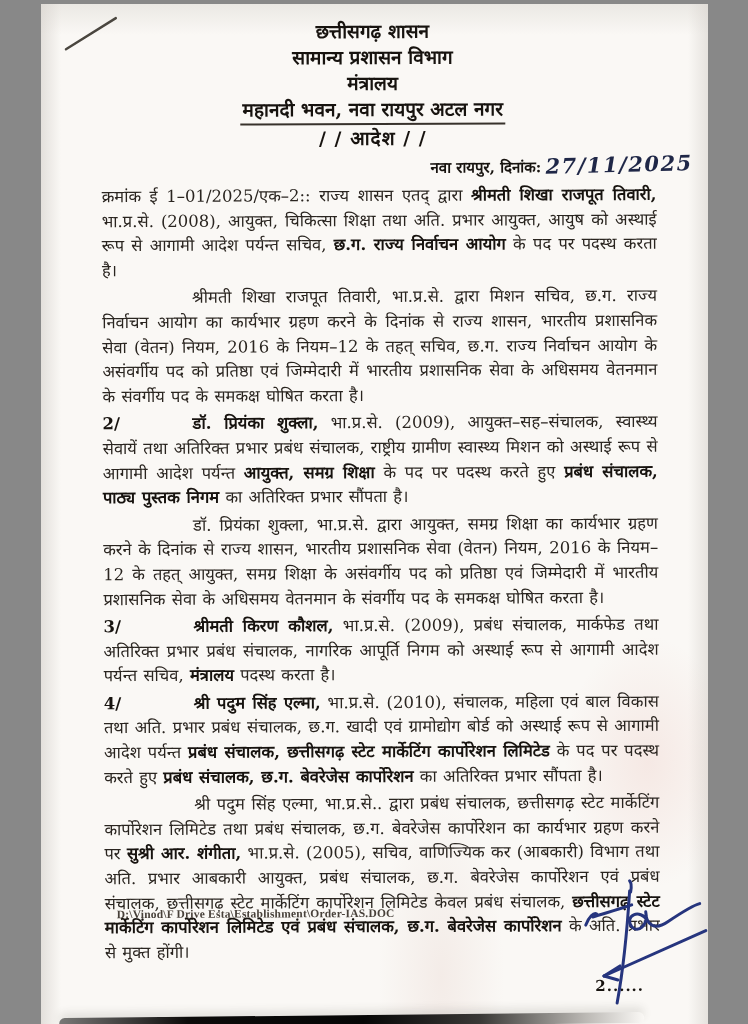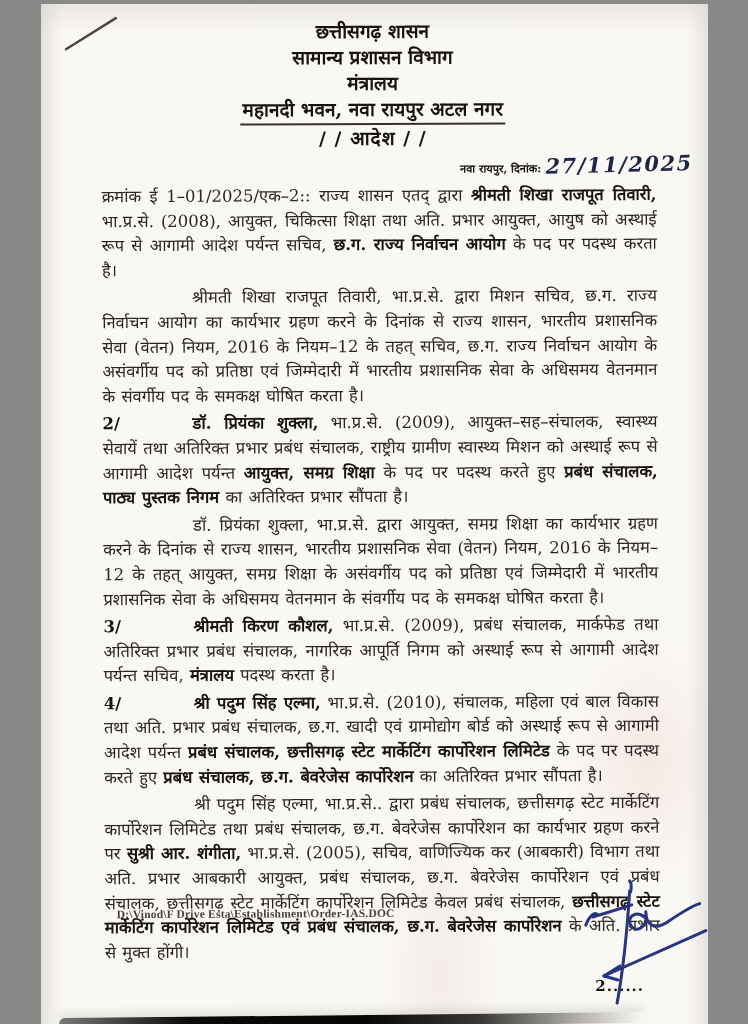--- a/index.html
+++ b/index.html
@@ -29,21 +29,21 @@
   
   .doc-header{margin-top:14px;text-align:center;font-weight:700;color:var(--text-bold);}
   .doc-header .h-line{font-size:19px;line-height:26px;}
   .doc-header .h-underline{display:inline-block;border-bottom:2px solid #38322c;padding:0 2px 1px;}
   .order-title{font-size:19px;line-height:26px;font-weight:700;letter-spacing:1px;}
   
   .dateline{
     display:flex;justify-content:flex-end;align-items:baseline;
     padding:2px 14px 0 0;gap:4px;
   }
-  .dateline .printed{font-weight:700;font-size:11px;color:var(--text-bold);}
+  .dateline .printed{font-weight:700;font-size:15px;color:var(--text-bold);}
   .dateline .handwritten{
     font-size:21px;font-style:italic;font-weight:600;
     color:var(--handwriting-ink);
     letter-spacing:1.5px;
     transform:rotate(-1.2deg);display:inline-block;
   }
   
   .order-body{padding:6px 50px 0 62px;text-align:justify;}
   p.para{
     position:relative;margin:0 0 3px 0;

